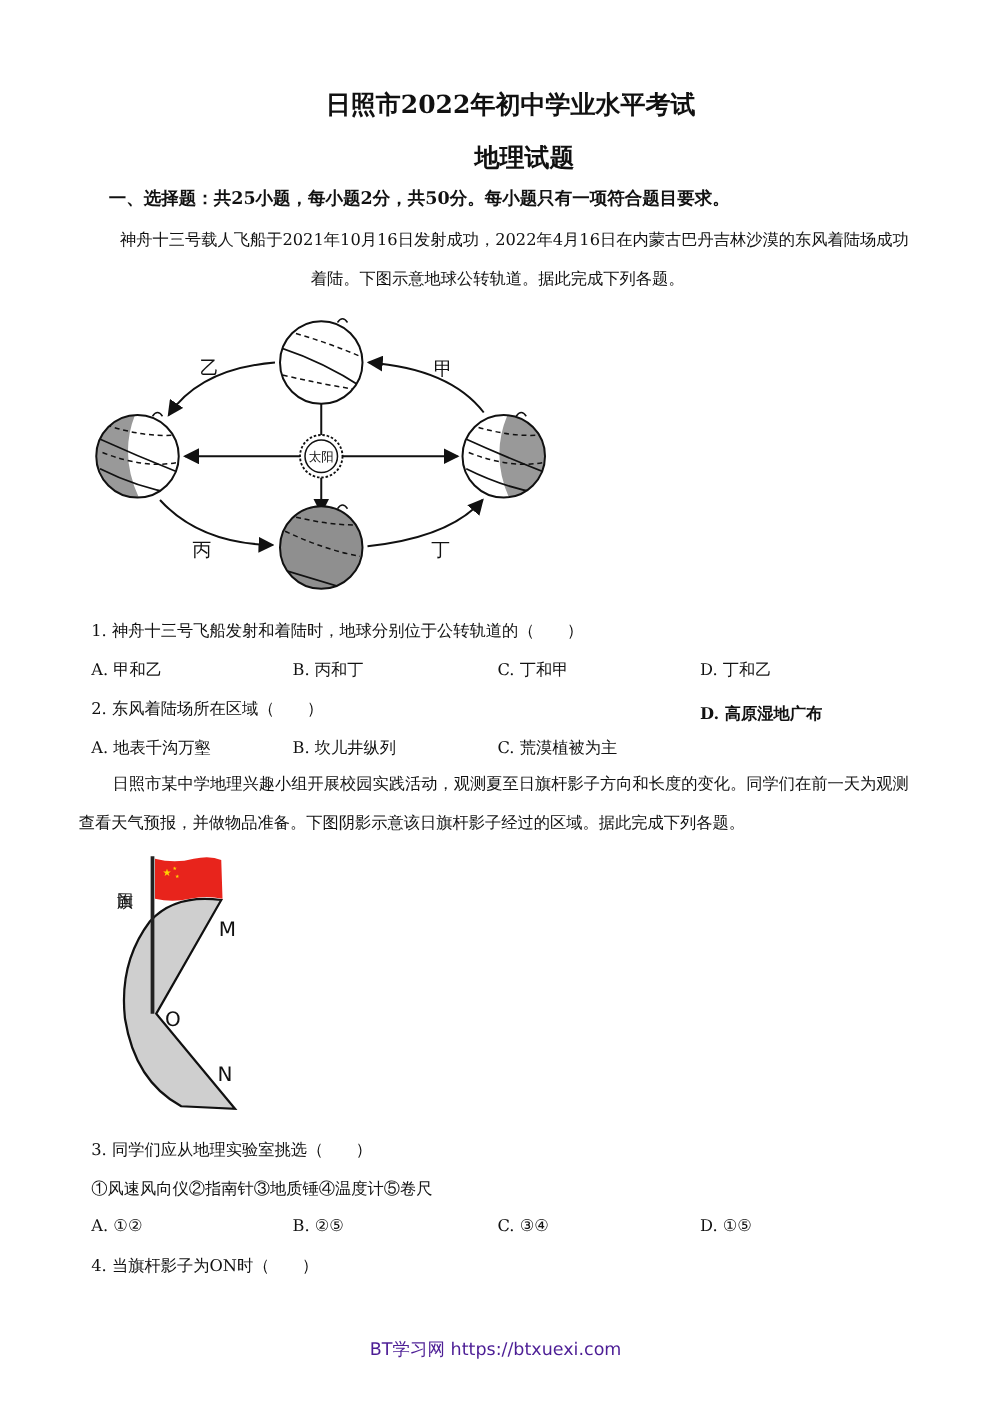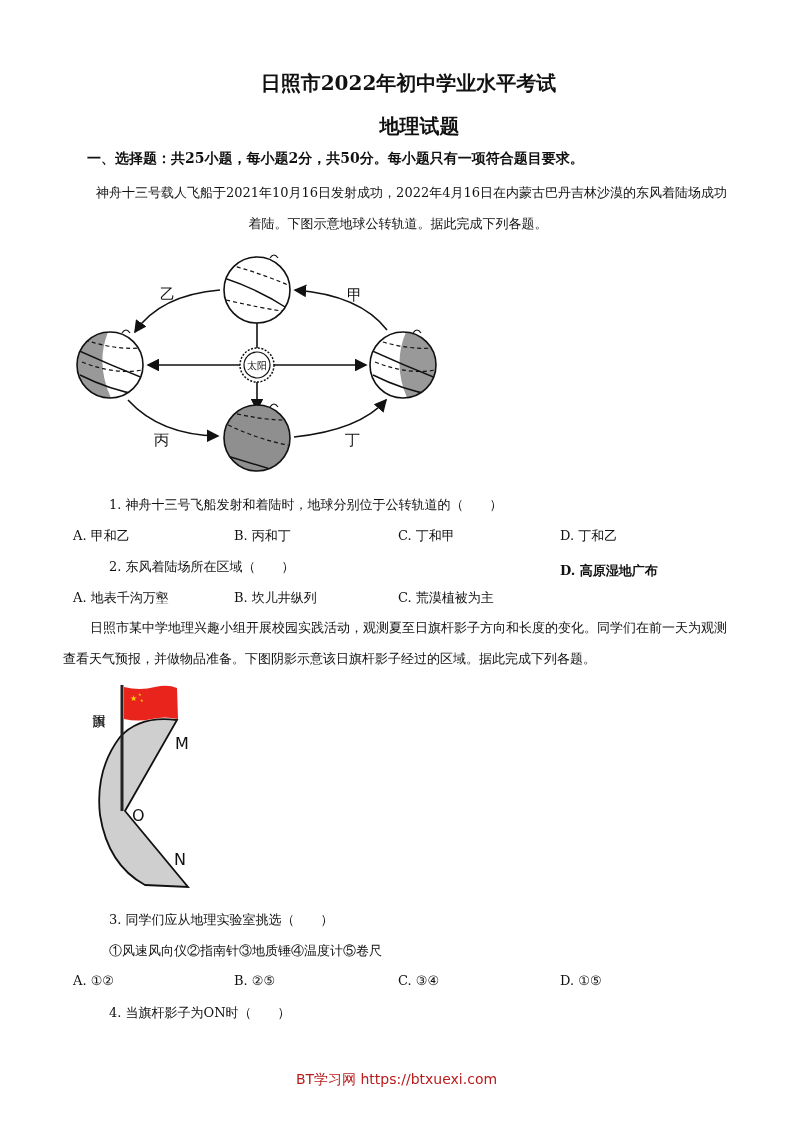--- a/index.html
+++ b/index.html
@@ -3,23 +3,23 @@
 <meta charset="utf-8">
 <style>
   html,body{margin:0;padding:0;background:#fff;}
   body{width:793px;height:1122px;position:relative;overflow:hidden;font-family:"DejaVu Serif","Liberation Serif",serif;color:#111;}
   .abs{position:absolute;}
   .title{left:0;width:793px;text-align:center;font-weight:bold;font-size:20px;}
   .t1{top:70px;margin-left:12px;}
   .t2{top:113px;padding-left:23px;}
   .section{left:63px;top:150px;font-weight:bold;font-size:14px;margin-left:24px;}
   .para{left:63px;width:670px;font-size:13px;line-height:31px;text-indent:27px;}
-  .q{left:73px;font-size:13px;margin-left:36px;}
+  .q{left:73px;font-size:13px;}
   .opt{font-size:13px;}
-  .footer{left:0;width:793px;text-align:center;top:1071px;font-family:"DejaVu Sans","Liberation Sans",sans-serif;font-size:14px;color:#b91c1c;}
+  .footer{left:0;width:793px;text-align:center;top:1071px;font-family:"DejaVu Sans","Liberation Sans",sans-serif;font-size:14px;color:#4c1d95;}
   svg text{font-family:"DejaVu Sans","Liberation Sans",sans-serif;}
 </style>
 </head>
 <body>
 
 <div class="abs title t1">日照市2022年初中学业水平考试</div>
 <div class="abs title t2">地理试题</div>
 <div class="abs section">一、选择题：共25小题，每小题2分，共50分。每小题只有一项符合题目要求。</div>
 
 <div class="abs para" style="top:177px;text-align:center;">神舟十三号载人飞船于2021年10月16日发射成功，2022年4月16日在内蒙古巴丹吉林沙漠的东风着陆场成功着陆。下图示意地球公转轨道。据此完成下列各题。</div>

